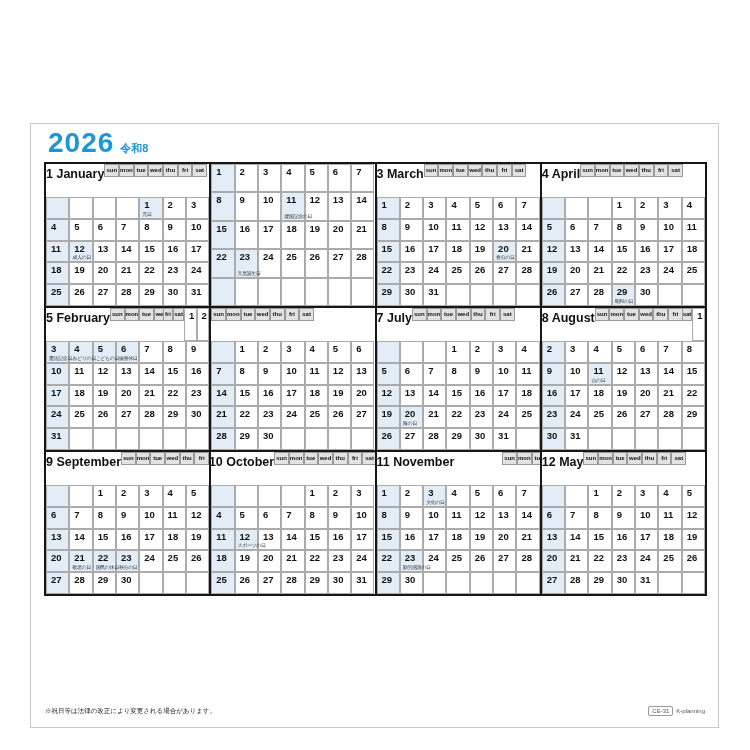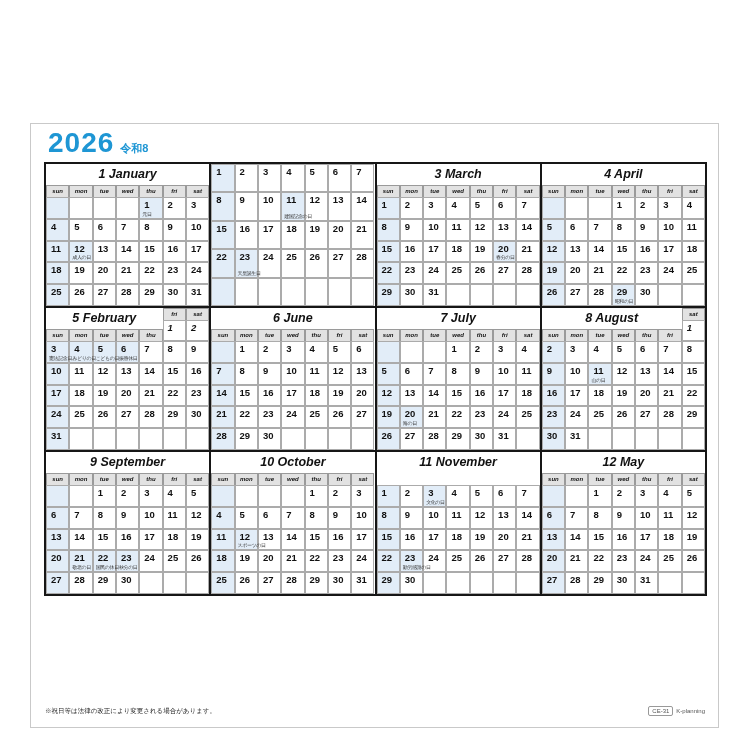--- a/index.html
+++ b/index.html
@@ -18,21 +18,21 @@
   .cal-grid {
     position: absolute; left: 13px; top: 38px;
     width: 663px; height: 434px;
     display: grid; grid-template-columns: repeat(4,1fr); grid-template-rows: repeat(3,1fr);
     background: #161616; border: 2px solid #161616; gap: 2px;
   }
 
   .month { background: #fff; display: flex; flex-direction: column; overflow: hidden; }
 
   .m-head { display: flex; height: 33px; flex: none; }
-  .m-head .head-col { display: flex; flex-direction: column; font-style: italic; }
+  .m-head .head-col { display: flex; flex-direction: row; }
   .m-title { height: 21px; line-height: 21px; text-align: center; font-weight: bold; font-size: 12.5px; color: #111; white-space: nowrap; }
   .dow-row { display: grid; height: 12px; flex: none; }
   .dow-cell { background: #e2e2e2; border: 0.5px solid #9a9a9a; font-size: 6px; font-weight: bold; color: #111; text-align: center; line-height: 11px; }
   .mini-days { flex: 1; display: grid; }
 
   .weeks { flex: 1; display: grid; grid-template-columns: repeat(7,1fr); grid-template-rows: repeat(5,1fr); }
   .day-cell { border: 0.5px solid #ababab; position: relative; font-size: 9.5px; font-weight: bold; color: #111; padding: 1px 0 0 4px; background: #fff; overflow: visible; }
   .day-cell.tint, .mini-days .day-cell.tint { background: #e2edf8; }
   .holiday-name { position: absolute; left: 2px; bottom: 1px; font-size: 5px; font-weight: normal; letter-spacing: -0.4px; white-space: nowrap; color: #333; z-index: 2; }
 
@@ -306,21 +306,20 @@
           <div class="day-cell"></div>
           <div class="day-cell"></div>
           <div class="day-cell"></div>
           <div class="day-cell"></div>
           <div class="day-cell"></div>
         </div>
       </div>
       <div class="month">
         <div class="m-head">
           <div class="head-col" style="width: 100%;">
-            <div class="m-title">6 June</div>
             <div class="dow-row" style="grid-template-columns: repeat(7, 1fr);">
               <div class="dow-cell">sun</div>
               <div class="dow-cell">mon</div>
               <div class="dow-cell">tue</div>
               <div class="dow-cell">wed</div>
               <div class="dow-cell">thu</div>
               <div class="dow-cell">fri</div>
               <div class="dow-cell">sat</div>
             </div>
           </div>

